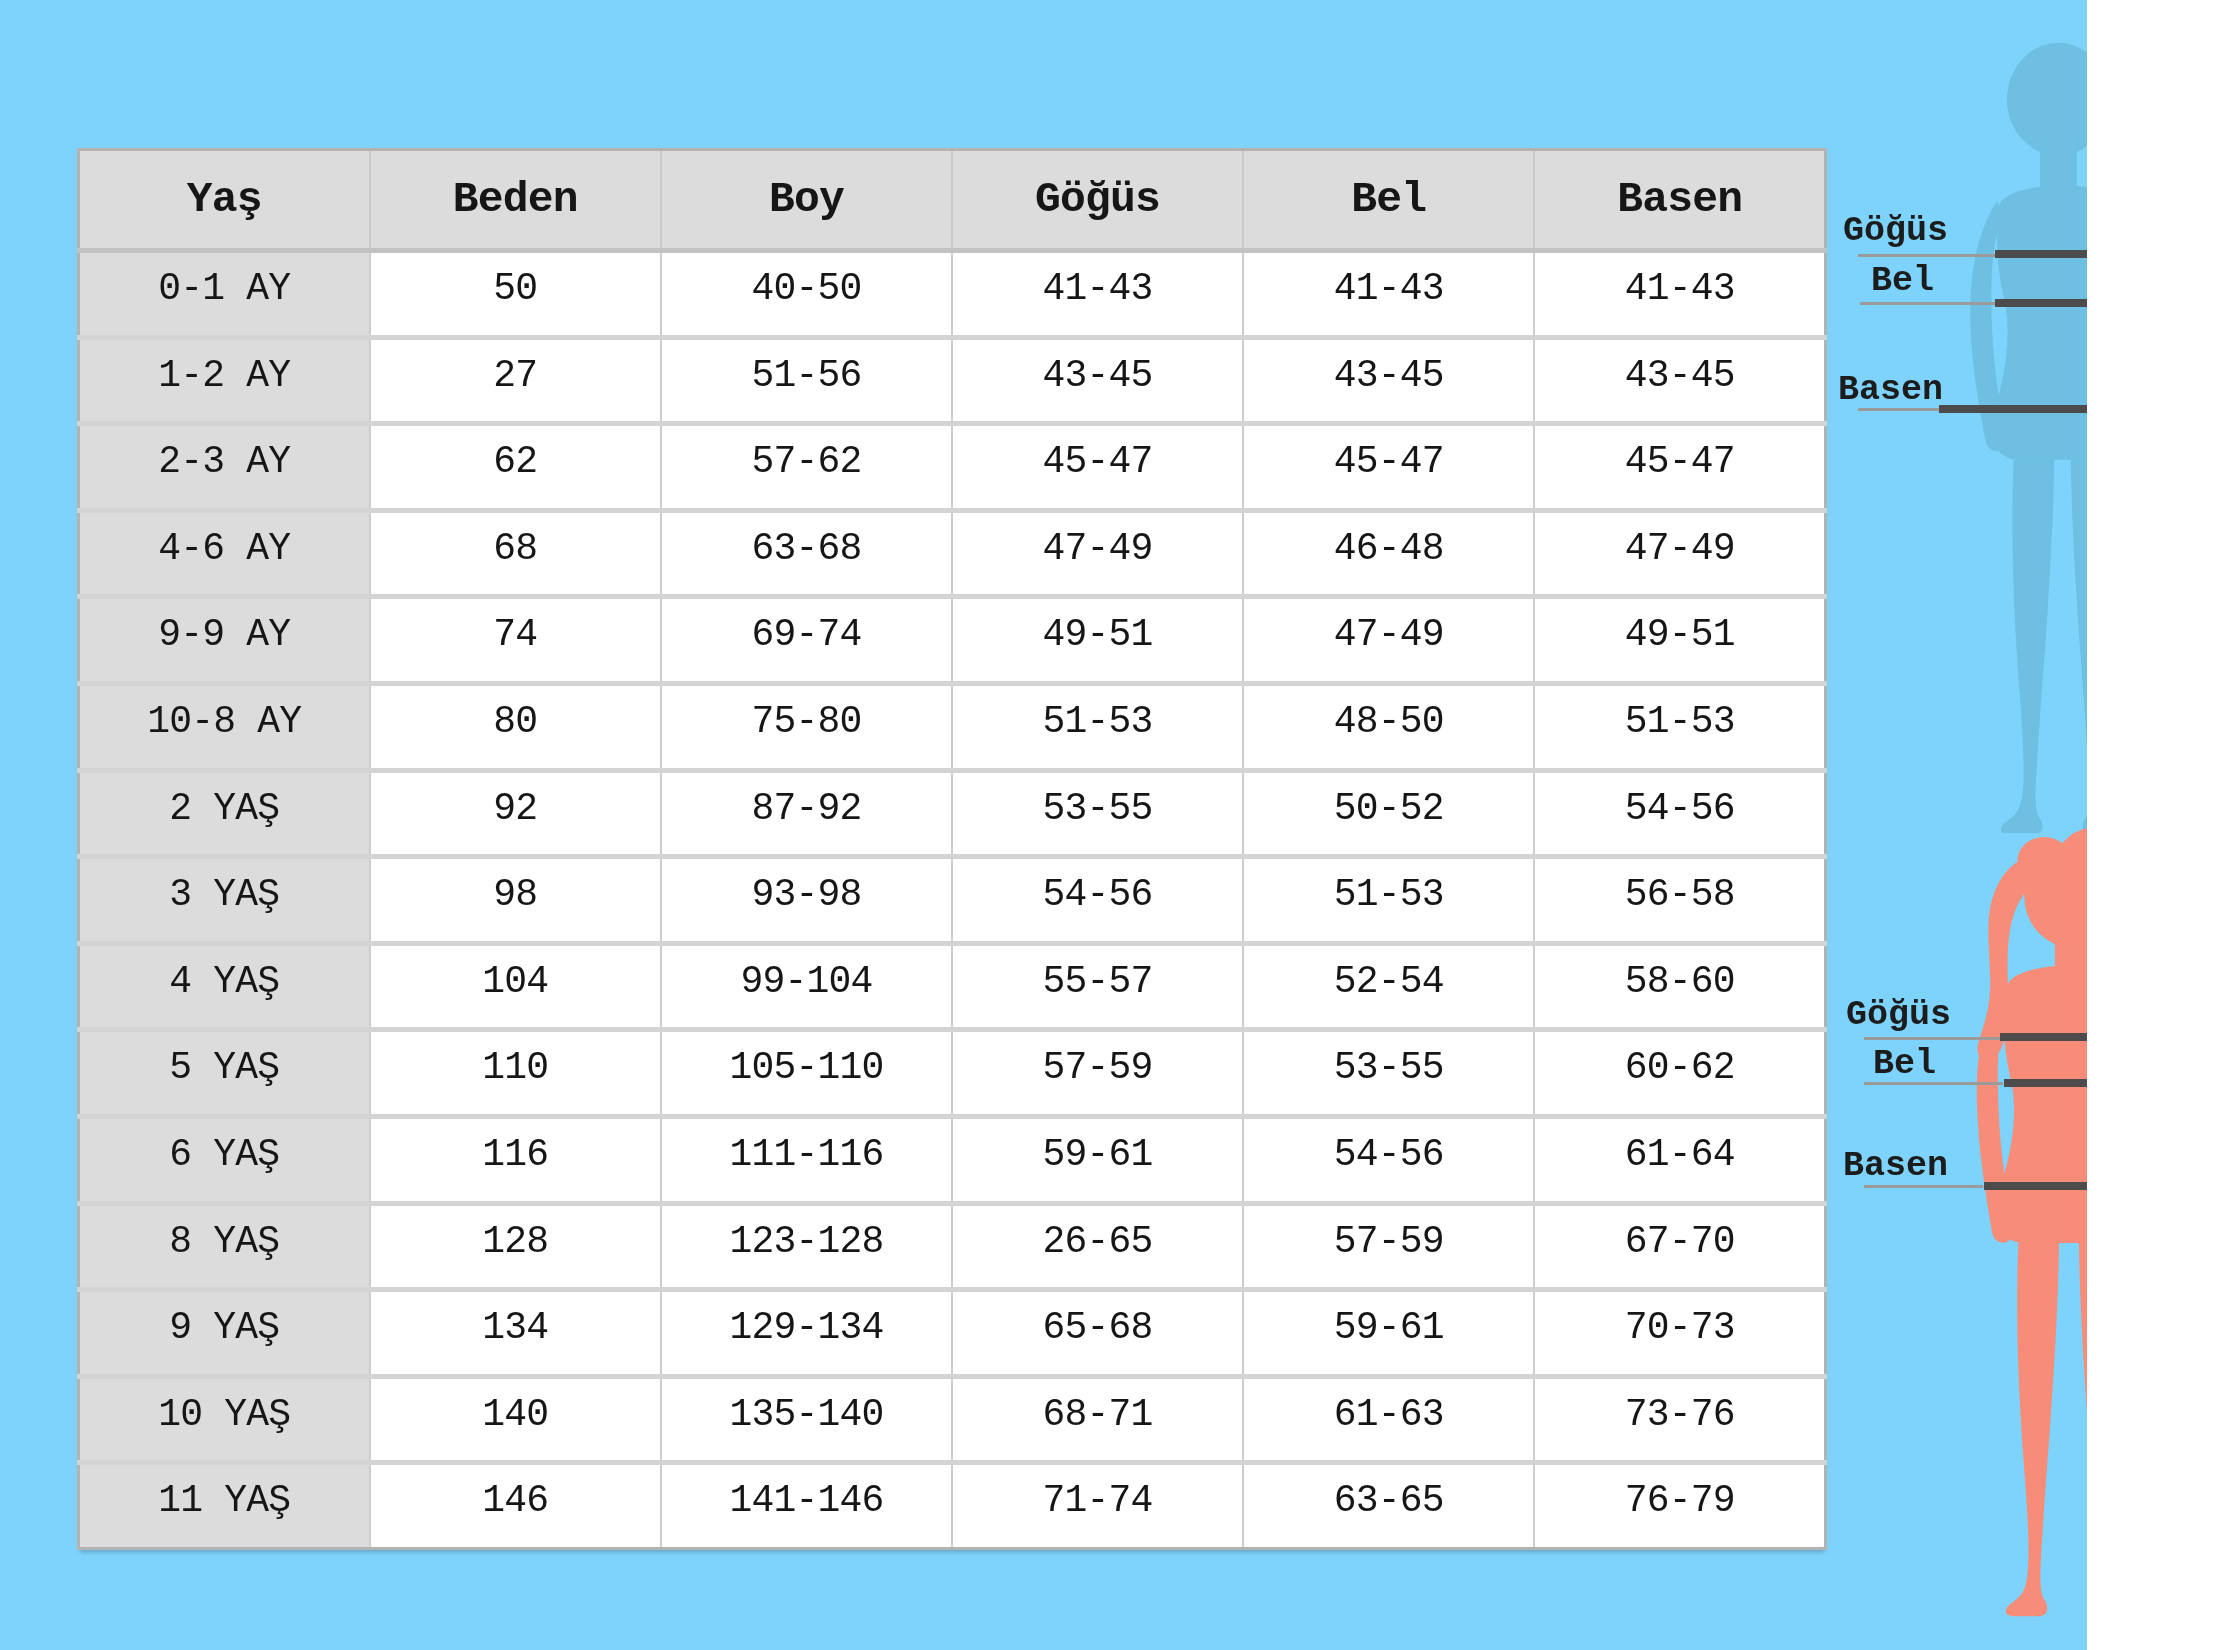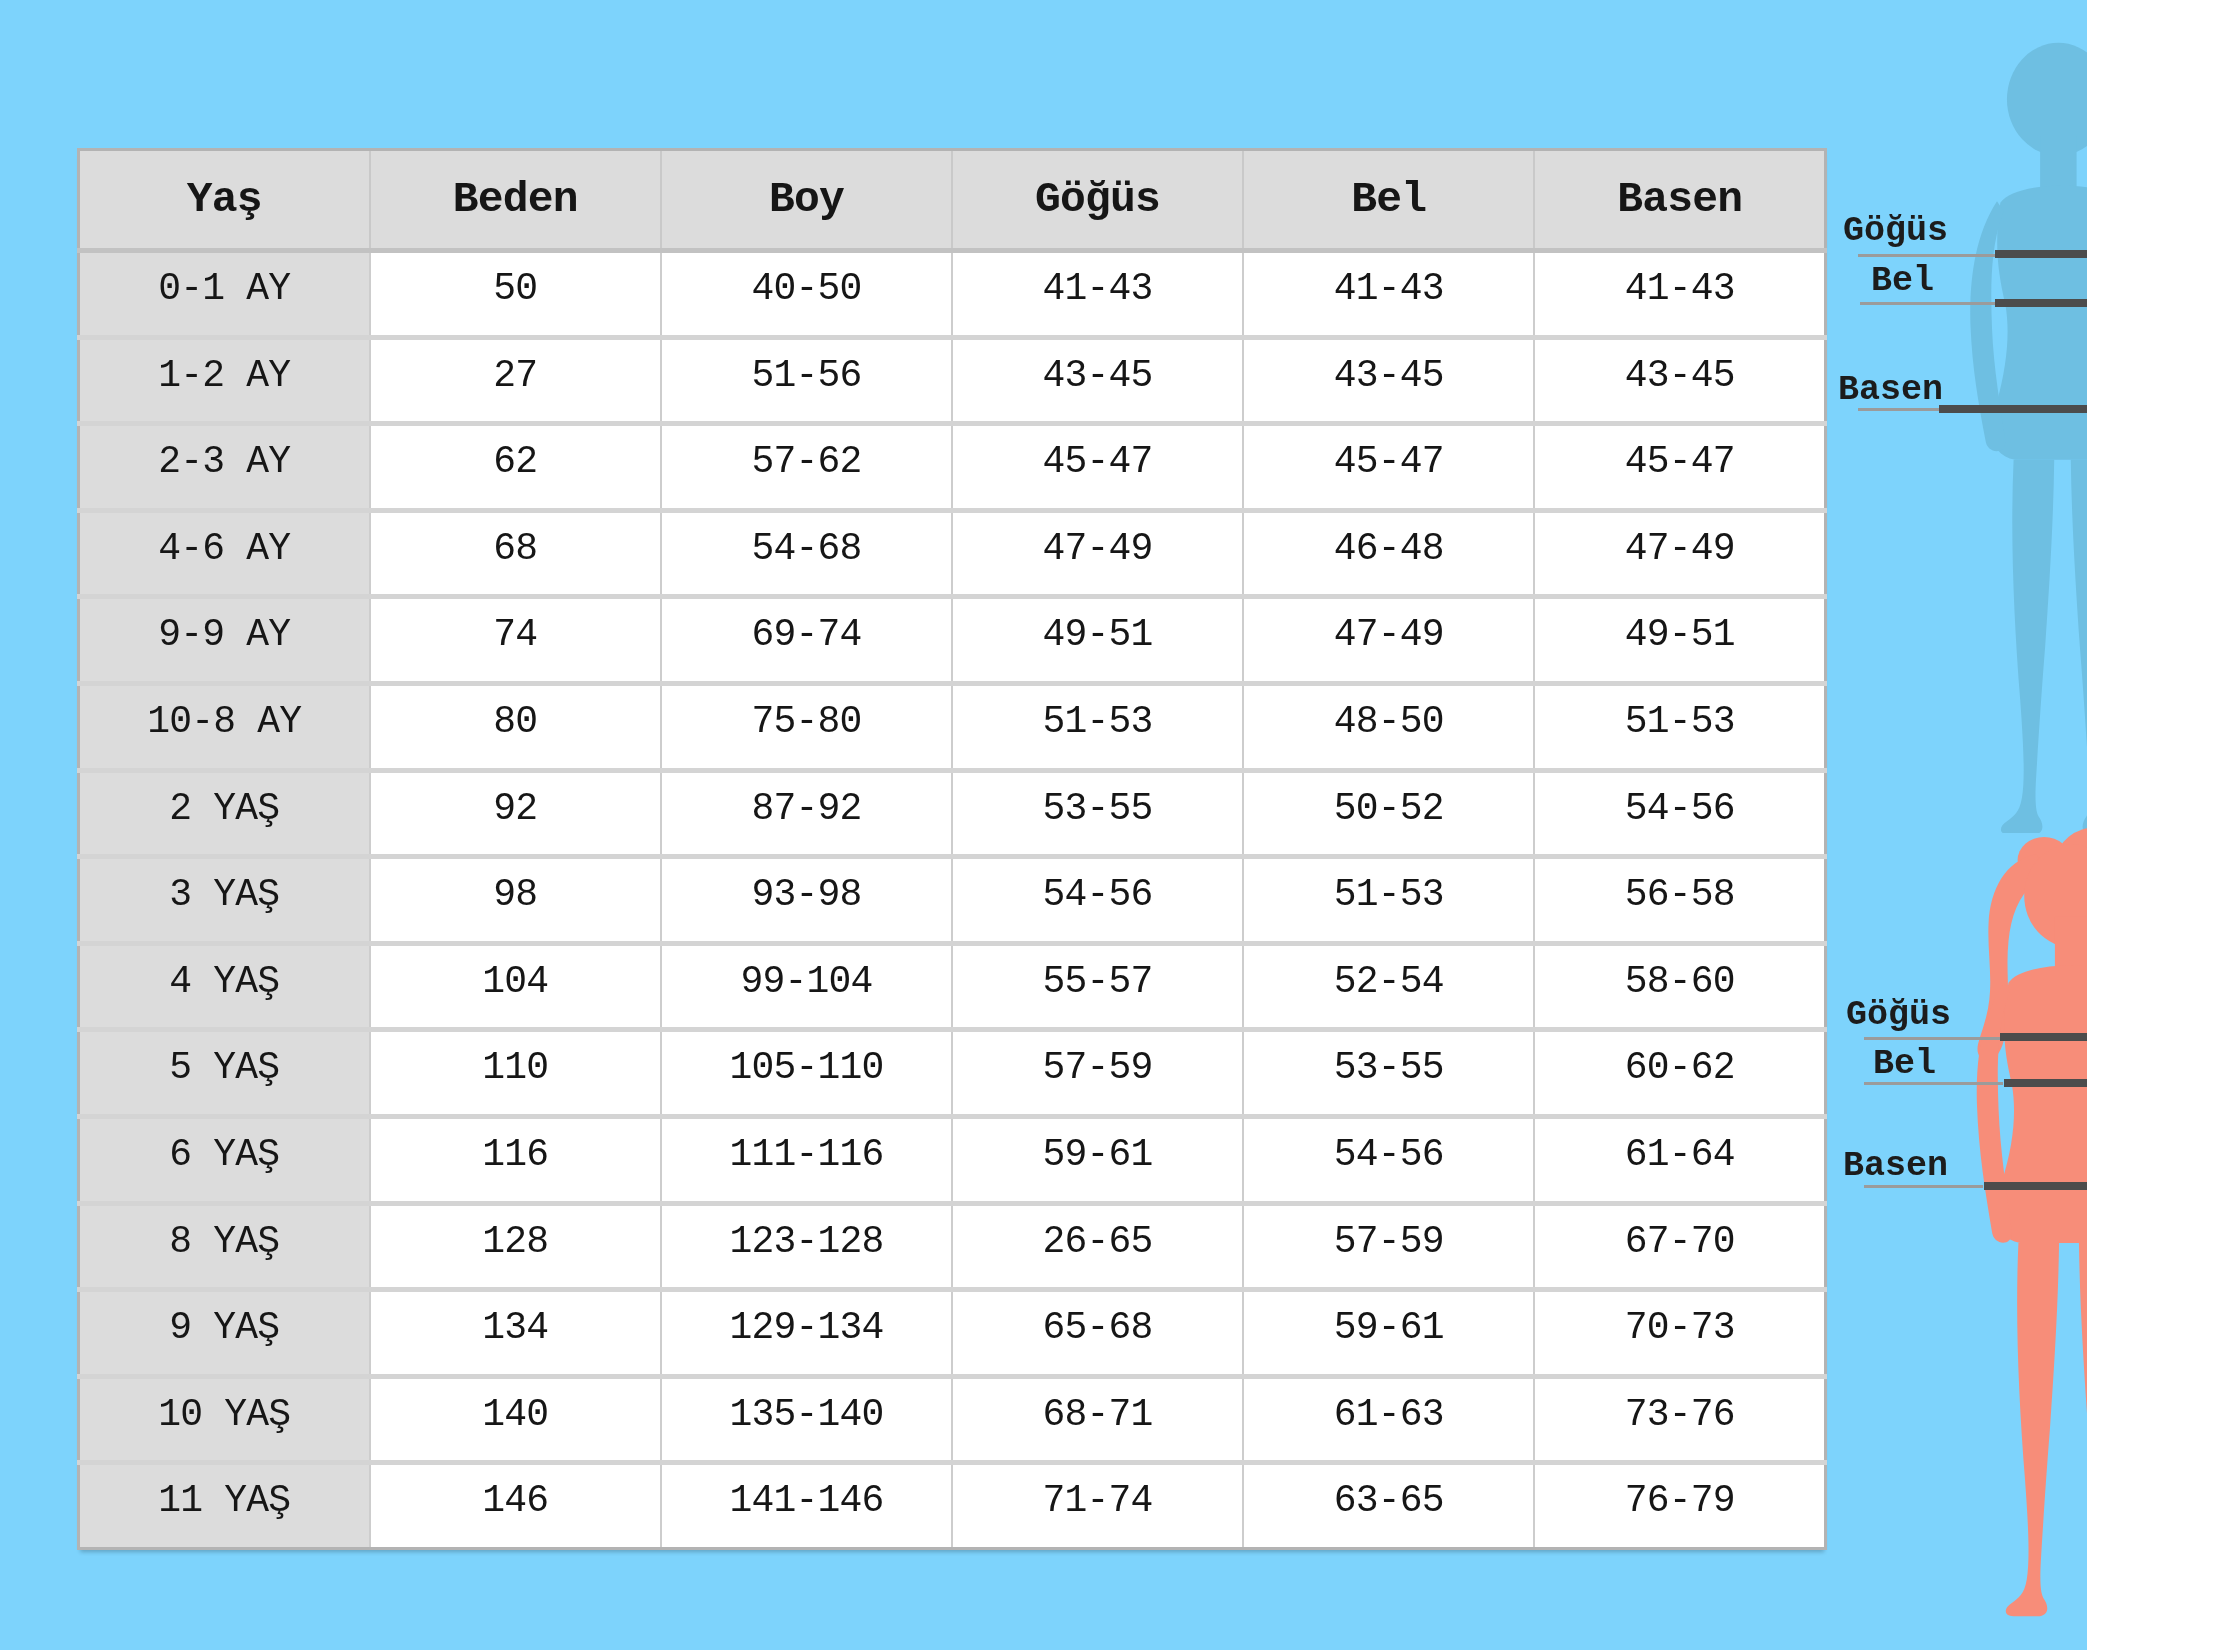--- a/index.html
+++ b/index.html
@@ -105,21 +105,21 @@
           <td>2-3 AY</td>
           <td>62</td>
           <td>57-62</td>
           <td>45-47</td>
           <td>45-47</td>
           <td>45-47</td>
         </tr>
         <tr>
           <td>4-6 AY</td>
           <td>68</td>
-          <td>54-68</td>
+          <td>63-68</td>
           <td>47-49</td>
           <td>46-48</td>
           <td>47-49</td>
         </tr>
         <tr>
           <td>9-9 AY</td>
           <td>74</td>
           <td>69-74</td>
           <td>49-51</td>
           <td>47-49</td>

